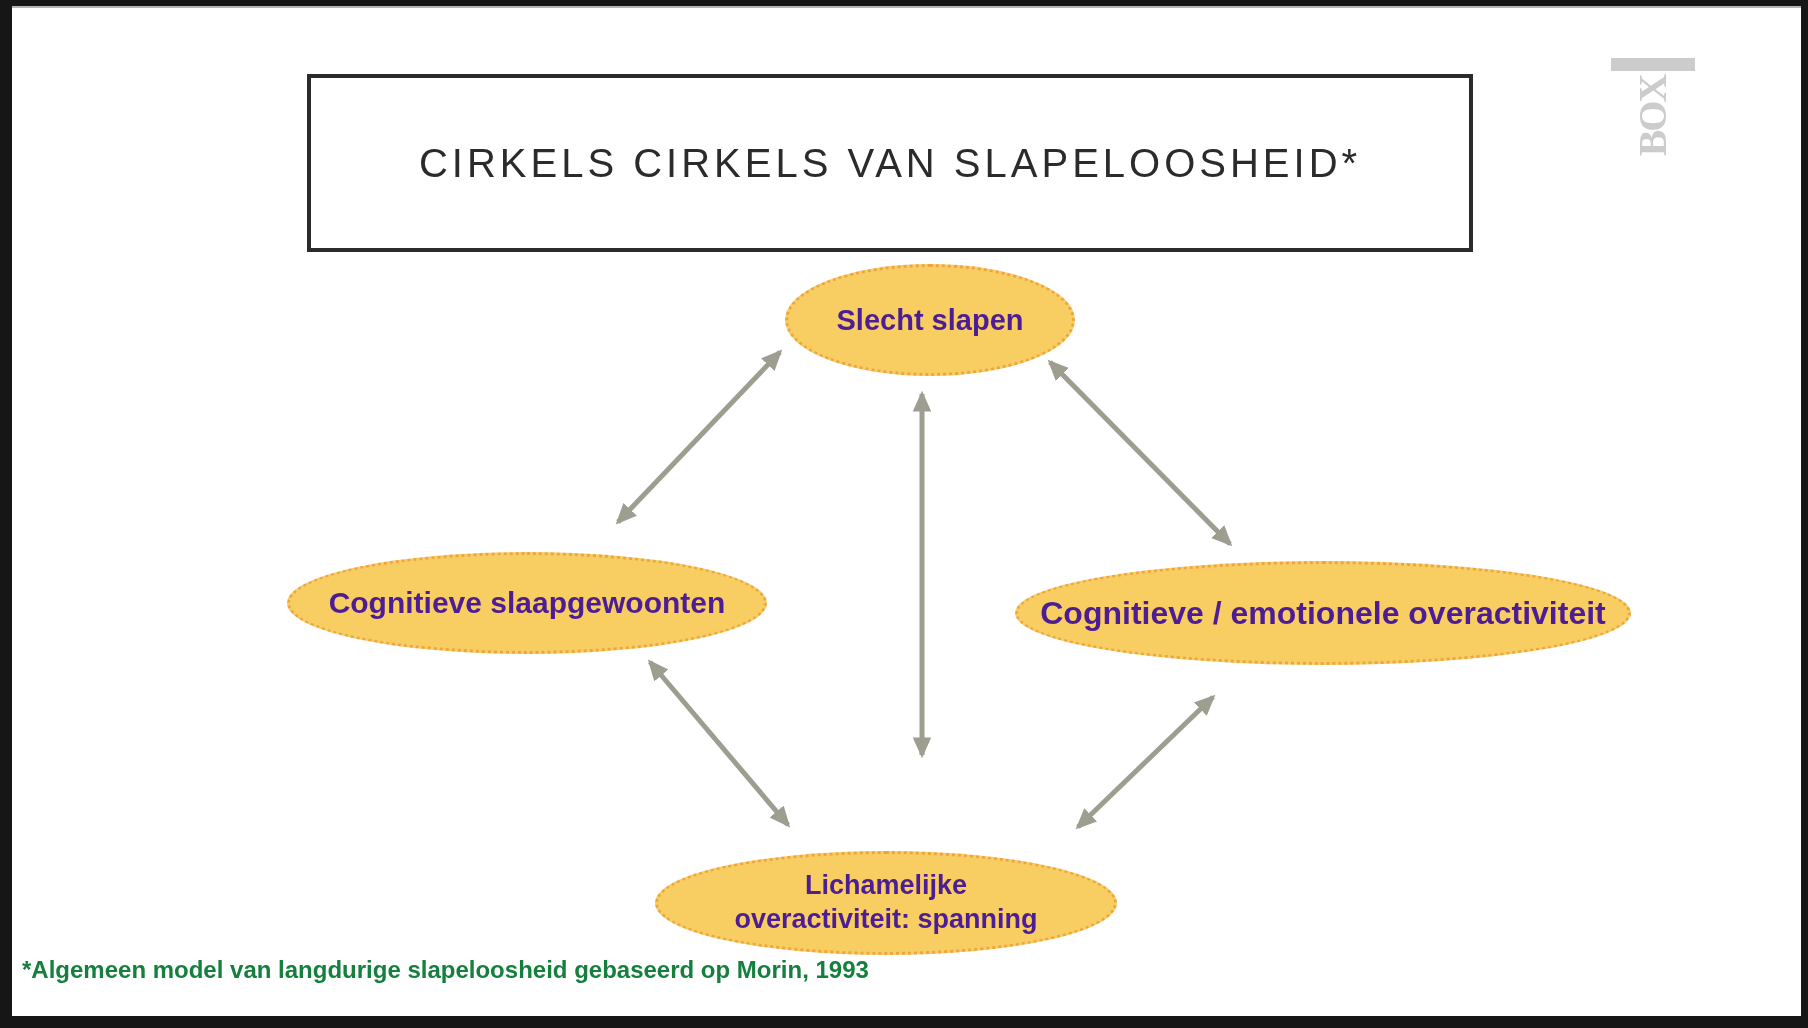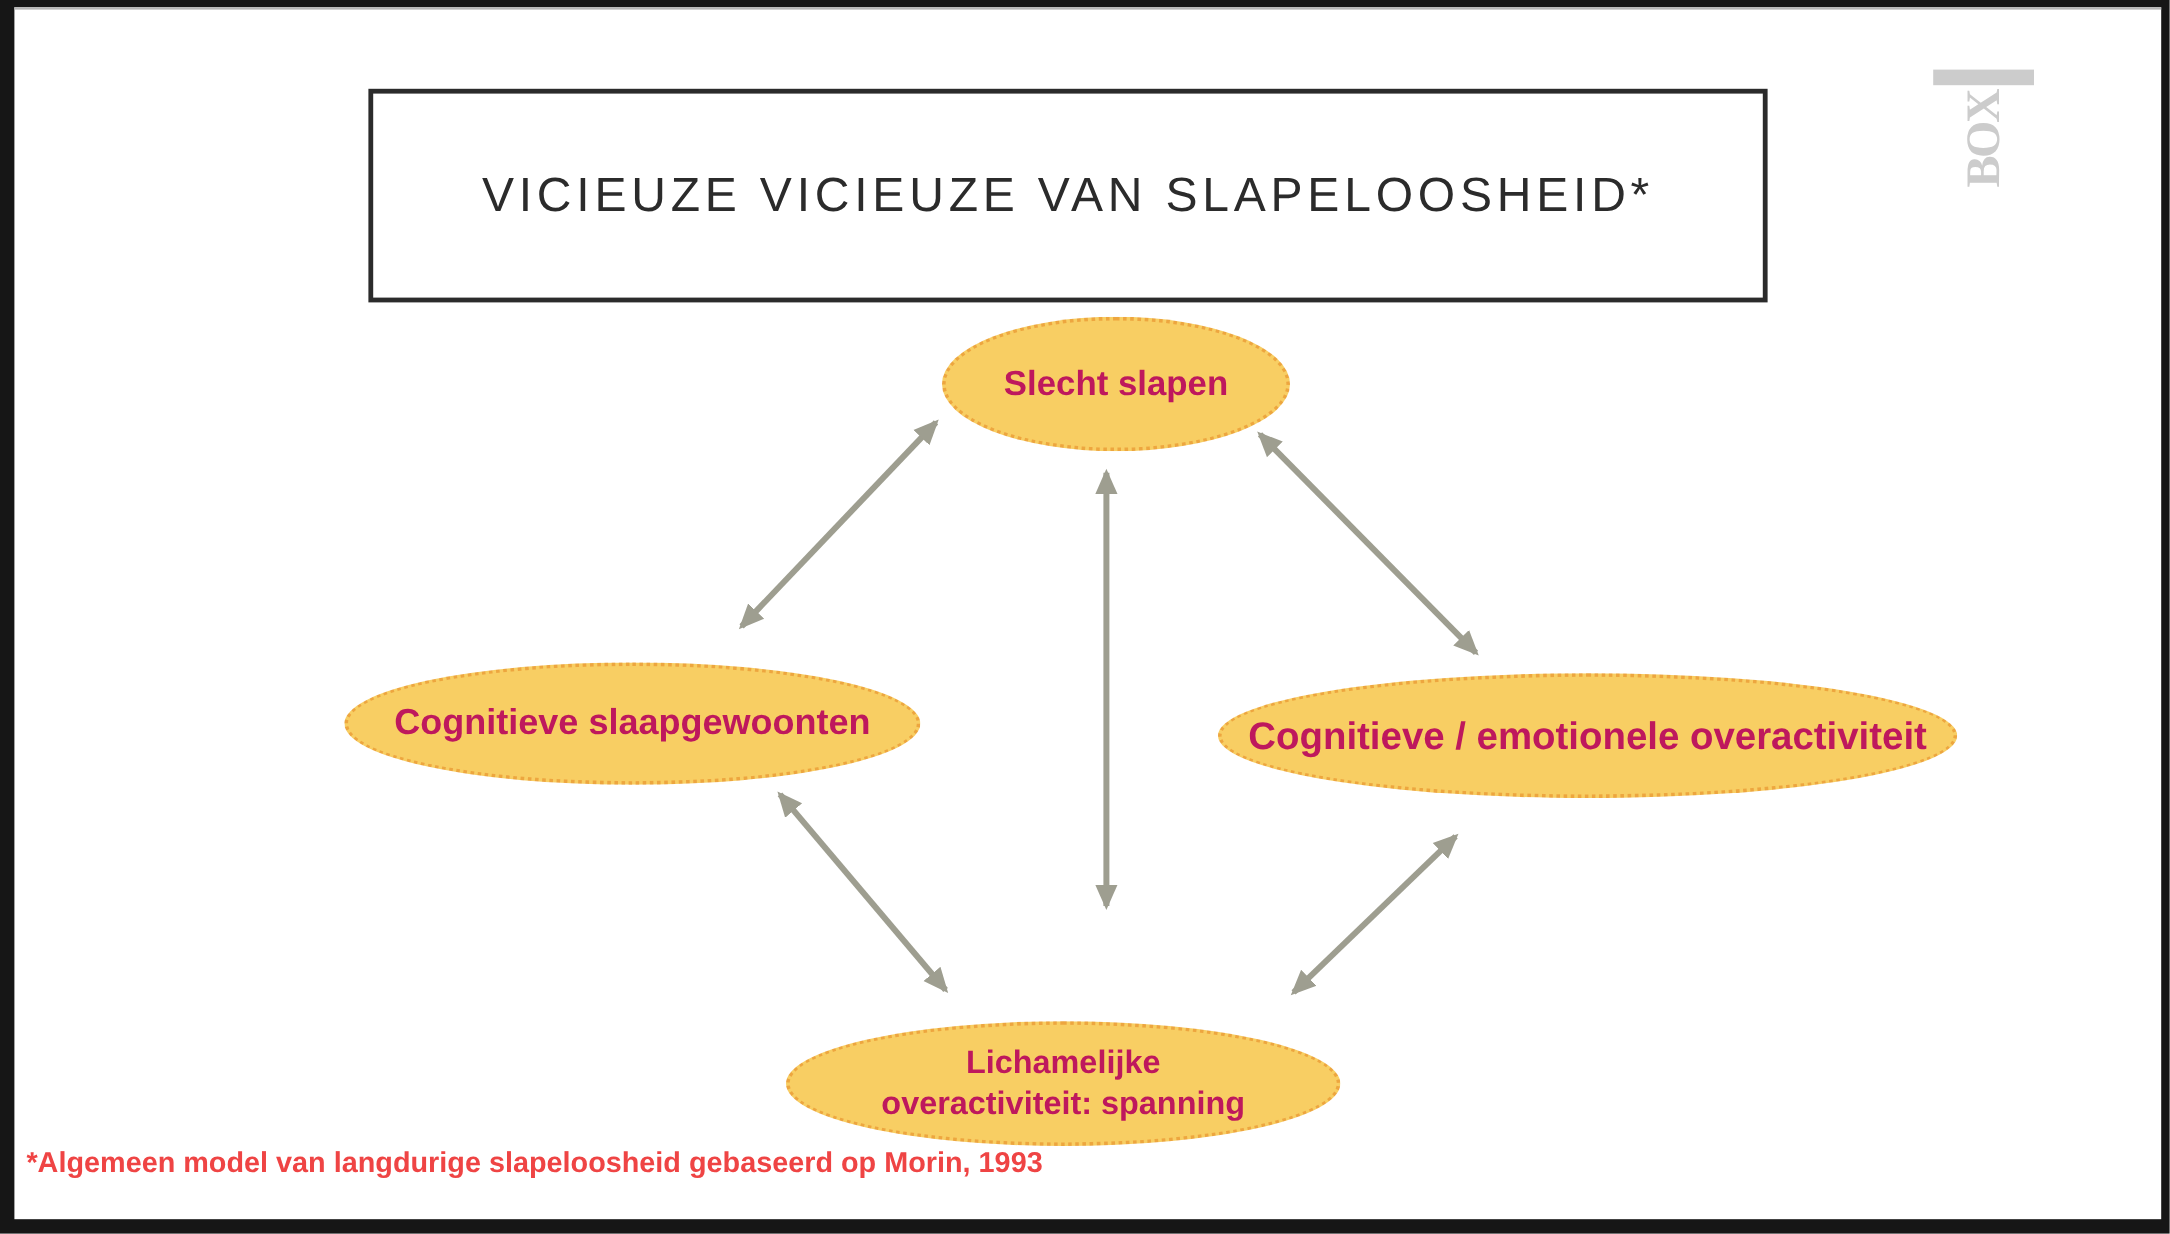--- a/index.html
+++ b/index.html
@@ -33,41 +33,41 @@
     position:absolute;left:50%;top:58px;
     transform:translate(-50%,-50%) rotate(-90deg);
     font-family:"Liberation Serif",serif;
     font-weight:700;font-size:40px;letter-spacing:-2px;color:#cccccc;
     line-height:1;
   }
   .node{
     position:absolute;border-radius:50%;
     background:#f8ce63;border:3px dotted #eda63f;box-sizing:border-box;
     display:flex;align-items:center;justify-content:center;text-align:center;
-    color:#be185d;font-weight:700;
+    color:#4c1d95;font-weight:700;
   }
   .node-label{white-space:pre-line;line-height:1.25;}
   .node-slecht{left:773px;top:256px;width:290px;height:112px;font-size:29px;}
   .node-verkeerde{left:275px;top:544px;width:480px;height:102px;font-size:30px;}
   .node-cognitieve{left:1003px;top:553px;width:616px;height:104px;font-size:32px;}
   .node-lichamelijke{left:643px;top:843px;width:462px;height:104px;font-size:27px;}
   .arrows{position:absolute;left:0;top:0;width:1789px;height:1010px;}
   .arrows line{stroke:#9e9e90;stroke-width:5;}
   .footnote{
     position:absolute;left:10px;top:948px;
-    font-size:24px;font-weight:700;color:#ef4444;white-space:nowrap;
+    font-size:24px;font-weight:700;color:#15803d;white-space:nowrap;
   }
 </style>
 </head>
 <body>
 
 <div class="stage">
 
   <div class="title-box">
-    <div class="title-text">VICIEUZE VICIEUZE VAN SLAPELOOSHEID*</div>
+    <div class="title-text">CIRKELS CIRKELS VAN SLAPELOOSHEID*</div>
   </div>
 
   <div class="logo">
     <div class="logo-bar"></div>
     <div class="logo-text">BOX</div>
   </div>
 
   <svg class="arrows" viewBox="0 0 1789 1010" xmlns="http://www.w3.org/2000/svg">
     <defs>
       <marker id="ah" viewBox="0 0 10 10" refX="8" refY="5" markerWidth="4.4" markerHeight="4.4" orient="auto-start-reverse">

